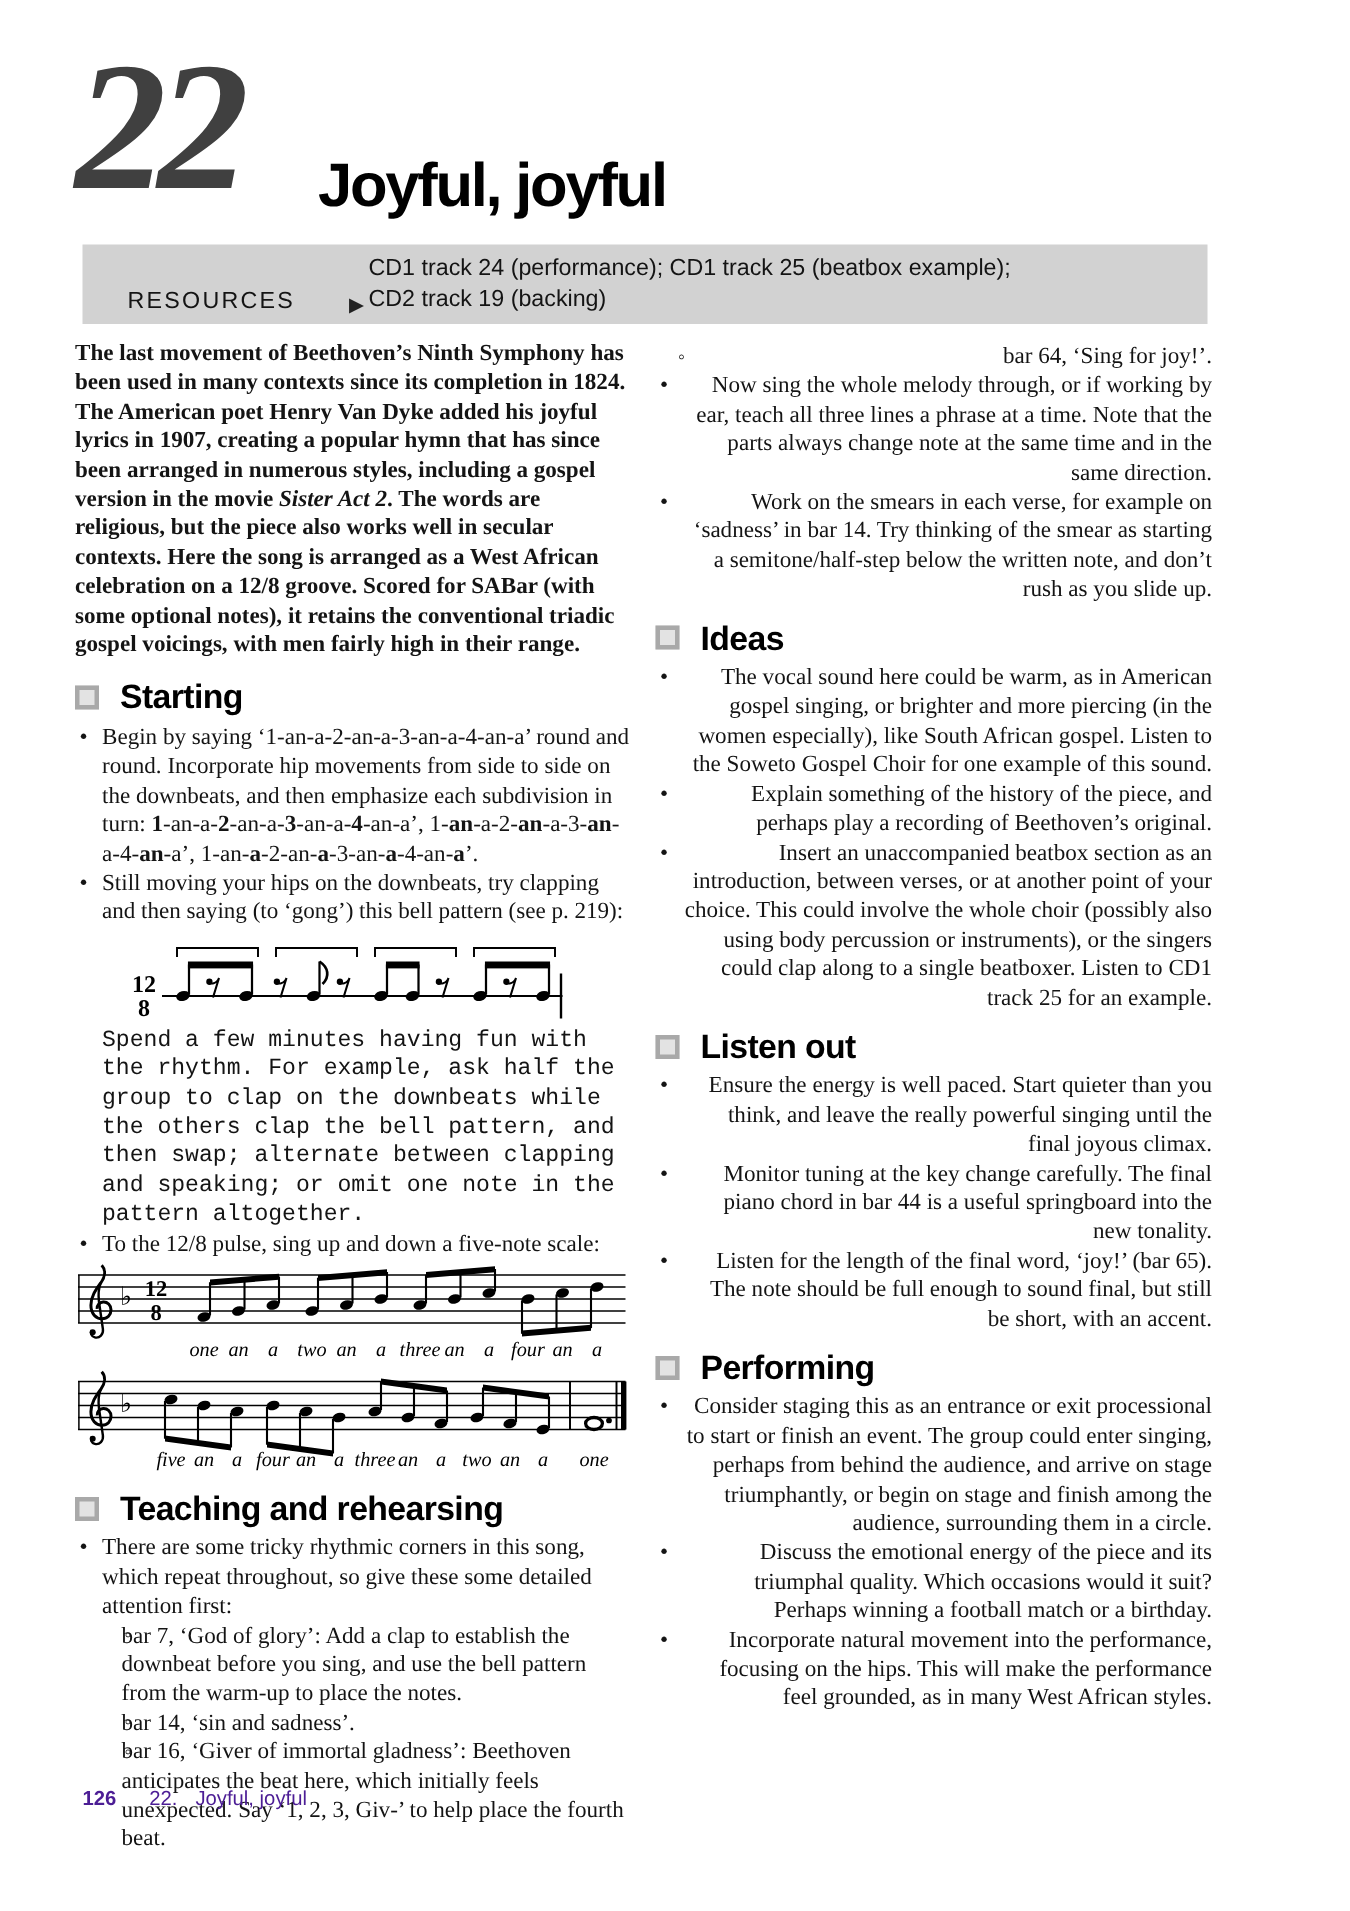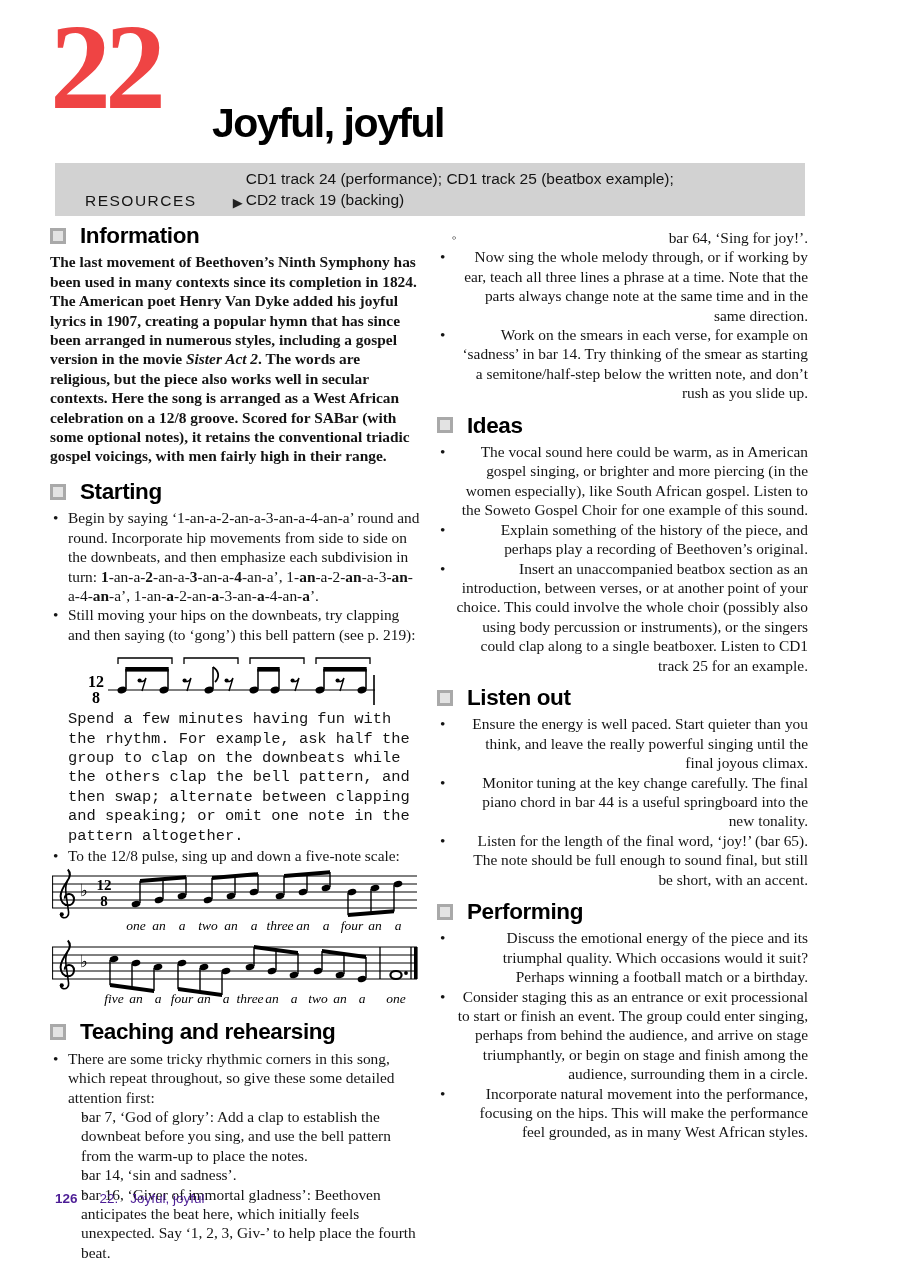--- a/index.html
+++ b/index.html
@@ -3,23 +3,23 @@
 <meta charset="utf-8">
 <style>
   * { margin:0; padding:0; box-sizing:border-box; }
   html,body { background:#ffffff; }
   .page {
     position:relative; width:900px; height:1274px; background:#fff;
     font-family:"Liberation Serif", serif; color:#141414; overflow:hidden;
   }
   
   .big-num {
-    position:absolute; left:50px; top:6px;
-    font-family:"Liberation Serif", serif; font-weight:bold;
-    font-size:122px; line-height:1; letter-spacing:-6px; color:#ef4444;
+    position:absolute; left:50px; top:24px;
+    font-family:"Liberation Serif", serif; font-style:italic; font-weight:bold;
+    font-size:122px; line-height:1; letter-spacing:-6px; color:#404040;
   }
   .song-title {
     position:absolute; left:212px; top:100px;
     font-family:"Liberation Sans", sans-serif; font-weight:bold;
     font-size:41px; letter-spacing:-1.5px; color:#000;
   }
   
   .resbar {
     position:absolute; left:55px; top:163px; width:750px; min-height:46px;
     background:#d2d2d2; display:flex; align-items:flex-end;
@@ -76,24 +76,20 @@
     <span class="label">RESOURCES</span>
     <span class="arrow">▶</span>
     <span class="lines">
       <span>CD1 track 24 (performance); CD1 track 25 (beatbox example);</span><br>
       <span>CD2 track 19 (backing)</span>
     </span>
   </div>
 
   <div class="col col-left">
 
-    <div class="sec-head">
-      <span class="sq"></span>
-      <span>Information</span>
-    </div>
     <div class="para">The last movement of Beethoven’s Ninth Symphony has been used in many contexts since its completion in 1824. The American poet Henry Van Dyke added his joyful lyrics in 1907, creating a popular hymn that has since been arranged in numerous styles, including a gospel version in the movie <i>Sister Act 2</i>. The words are religious, but the piece also works well in secular contexts. Here the song is arranged as a West African celebration on a 12/8 groove. Scored for SABar (with some optional notes), it retains the conventional triadic gospel voicings, with men fairly high in their range.</div>
 
     <div class="sec-head">
       <span class="sq"></span>
       <span>Starting</span>
     </div>
     <div class="bullet">Begin by saying ‘1-an-a-2-an-a-3-an-a-4-an-a’ round and round. Incorporate hip movements from side to side on the downbeats, and then emphasize each subdivision in turn: <b>1</b>-an-a-<b>2</b>-an-a-<b>3</b>-an-a-<b>4</b>-an-a’, 1-<b>an</b>-a-2-<b>an</b>-a-3-<b>an</b>-a-4-<b>an</b>-a’, 1-an-<b>a</b>-2-an-<b>a</b>-3-an-<b>a</b>-4-an-<b>a</b>’.</div>
     <div class="bullet">Still moving your hips on the downbeats, try clapping and then saying (to ‘gong’) this bell pattern (see p. 219):</div>
 
     <svg class="fig fig-bell" width="302" height="58" viewBox="0 0 302 58">
@@ -310,22 +306,22 @@
       <span>Listen out</span>
     </div>
     <div class="bullet">Ensure the energy is well paced. Start quieter than you think, and leave the really powerful singing until the final joyous climax.</div>
     <div class="bullet">Monitor tuning at the key change carefully. The final piano chord in bar 44 is a useful springboard into the new tonality.</div>
     <div class="bullet">Listen for the length of the final word, ‘joy!’ (bar 65). The note should be full enough to sound final, but still be short, with an accent.</div>
 
     <div class="sec-head">
       <span class="sq"></span>
       <span>Performing</span>
     </div>
+    <div class="bullet">Consider staging this as an entrance or exit processional to start or finish an event. The group could enter singing, perhaps from behind the audience, and arrive on stage triumphantly, or begin on stage and finish among the audience, surrounding them in a circle.</div>
     <div class="bullet">Discuss the emotional energy of the piece and its triumphal quality. Which occasions would it suit? Perhaps winning a football match or a birthday.</div>
-    <div class="bullet">Consider staging this as an entrance or exit processional to start or finish an event. The group could enter singing, perhaps from behind the audience, and arrive on stage triumphantly, or begin on stage and finish among the audience, surrounding them in a circle.</div>
     <div class="bullet">Incorporate natural movement into the performance, focusing on the hips. This will make the performance feel grounded, as in many West African styles.</div>
   </div>
 
   <div class="footer">
     <span class="pn">126</span><span class="ch">22.</span><span>Joyful, joyful</span>
   </div>
 
 </div>
 
 </body></html>

